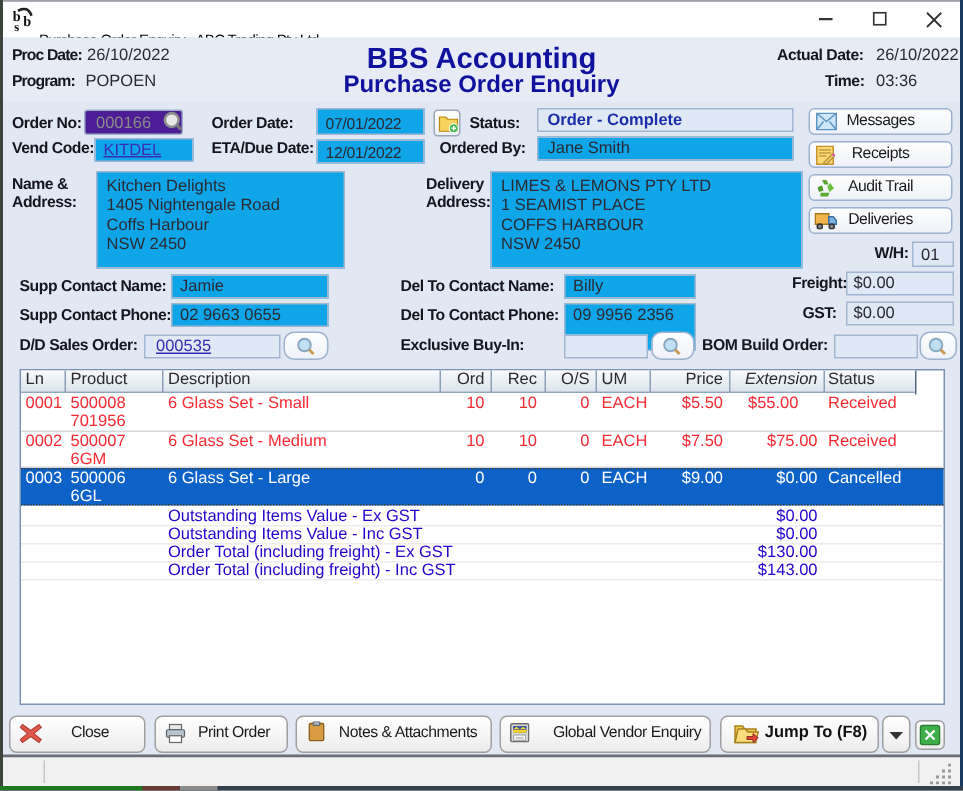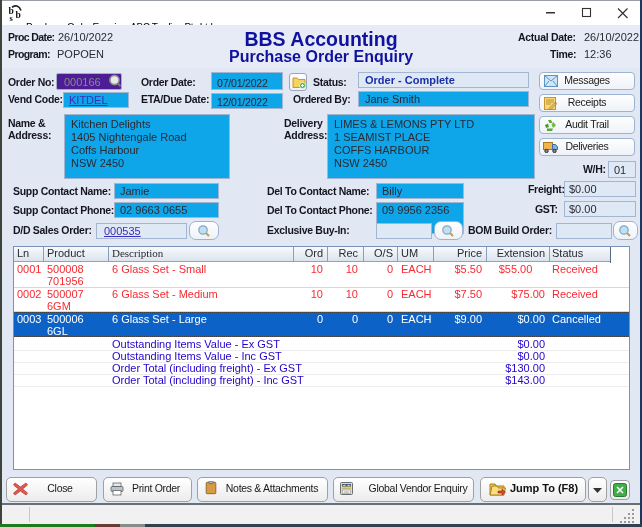--- a/index.html
+++ b/index.html
@@ -45,21 +45,21 @@
 <div class="abs" style="left:2px;top:25px;width:638px;height:43px;background:#e6ebf6;"></div>
 <div class="lbl" style="left:8px;top:31px;letter-spacing:-0.6px;">Proc Date:</div>
 <div class="val" style="left:58px;top:31px;">26/10/2022</div>
 <div class="lbl" style="left:8px;top:48px;letter-spacing:-0.6px;">Program:</div>
 <div class="val" style="left:57px;top:48px;">POPOEN</div>
 <div class="abs" style="left:0;top:28px;width:642px;text-align:center;font-weight:bold;font-size:19.5px;color:#10129e;">BBS Accounting</div>
 <div class="abs" style="left:0;top:48px;width:642px;text-align:center;font-weight:bold;font-size:16px;color:#10129e;">Purchase Order Enquiry</div>
 <div class="lbl" style="left:518px;top:31px;">Actual Date:</div>
 <div class="val" style="left:584px;top:31px;">26/10/2022</div>
 <div class="lbl" style="left:550px;top:48px;">Time:</div>
-<div class="val" style="left:584px;top:48px;">12:36</div>
+<div class="val" style="left:584px;top:48px;">03:36</div>
 
 <div class="lbl" style="left:8px;top:76px;">Order No:</div>
 <div class="box" style="left:56px;top:73px;width:66px;height:17px;background:#4c1d95;border-color:#9eb0c8;border-radius:2px;color:#8a8a8a;padding:2px 0 0 7px;">000166</div>
 <svg class="abs" style="left:108px;top:74px;" width="14" height="14" viewBox="0 0 14 14">
   <circle cx="6.5" cy="6" r="4.6" fill="#e8e8e8" stroke="#8e8e8e" stroke-width="1.7"></circle>
   <line x1="9.9" y1="9.4" x2="12.6" y2="12.2" stroke="#787878" stroke-width="2.2"></line>
 </svg>
 <div class="lbl" style="left:141px;top:76px;">Order Date:</div>
 <div class="box" style="left:211px;top:72px;width:72px;height:18px;padding:3.5px 0 0 5px;font-size:10.5px;letter-spacing:-0.2px;">07/01/2022</div>
 <div class="sbtn" style="left:289px;top:73px;width:18px;height:18px;border-radius:3px;border-color:#9aa7b8;"></div>
@@ -164,27 +164,27 @@
 <div class="abs" style="left:293px;top:247px;width:1px;height:15px;background:#8ba0b8;"></div>
 <div class="abs" style="left:327px;top:247px;width:1px;height:15px;background:#8ba0b8;"></div>
 <div class="abs" style="left:363px;top:247px;width:1px;height:15px;background:#8ba0b8;"></div>
 <div class="abs" style="left:397px;top:247px;width:1px;height:15px;background:#8ba0b8;"></div>
 <div class="abs" style="left:433px;top:247px;width:1px;height:15px;background:#8ba0b8;"></div>
 <div class="abs" style="left:486px;top:247px;width:1px;height:15px;background:#8ba0b8;"></div>
 <div class="abs" style="left:549px;top:247px;width:1px;height:15px;background:#8ba0b8;"></div>
 
 <div class="val" style="left:17px;top:247px;">Ln</div>
 <div class="val" style="left:47px;top:247px;">Product</div>
-<div class="val" style="left:112px;top:247px;font-family:Liberation Serif, serif;">Description</div>
+<div class="val" style="left:112px;top:247px;">Description</div>
 <div class="val" style="left:293px;top:247px;width:30px;text-align:right;">Ord</div>
 <div class="val" style="left:327px;top:247px;width:31px;text-align:right;">Rec</div>
 <div class="val" style="left:363px;top:247px;width:30px;text-align:right;">O/S</div>
 <div class="val" style="left:401px;top:247px;">UM</div>
 <div class="val" style="left:433px;top:247px;width:49px;text-align:right;">Price</div>
-<div class="val" style="left:486px;top:247px;width:59px;text-align:right;">Extension</div>
+<div class="val" style="left:486px;top:247px;width:59px;text-align:right;font-style:italic;">Extension</div>
 <div class="val" style="left:552px;top:247px;">Status</div>
 
 <div class="abs" style="left:14px;top:287px;width:615px;height:1px;background:#d8d8d8;"></div>
 <div class="abs" style="left:14px;top:311px;width:615px;height:1px;background:#d8d8d8;"></div>
 
 <div class="val" style="left:17px;top:263px;color:#f62a33;">0001</div>
 <div class="val" style="left:47px;top:263px;color:#f62a33;">500008</div>
 <div class="val" style="left:47px;top:275px;color:#f62a33;">701956</div>
 <div class="val" style="left:112px;top:263px;color:#f62a33;">6 Glass Set - Small</div>
 <div class="val" style="left:293px;top:263px;width:30px;text-align:right;color:#f62a33;">10</div>

